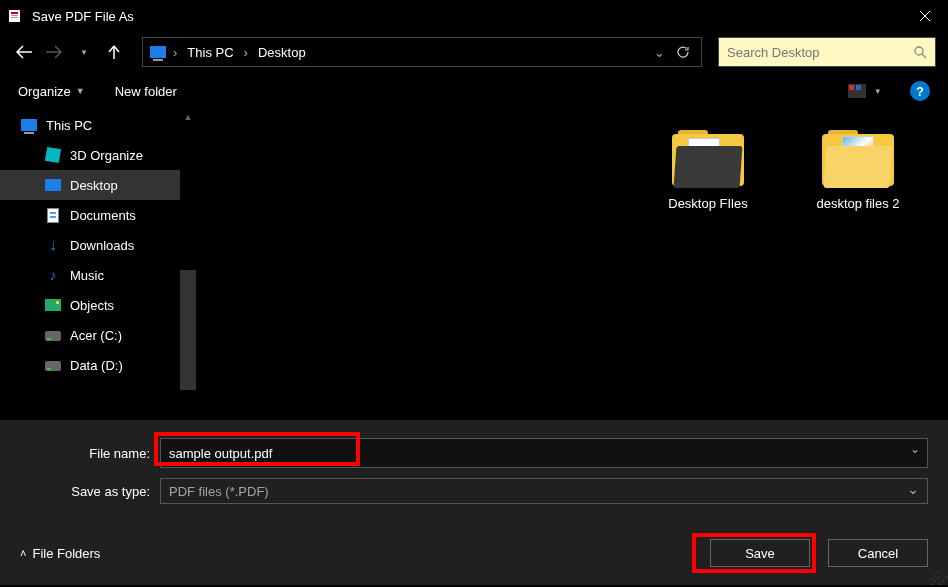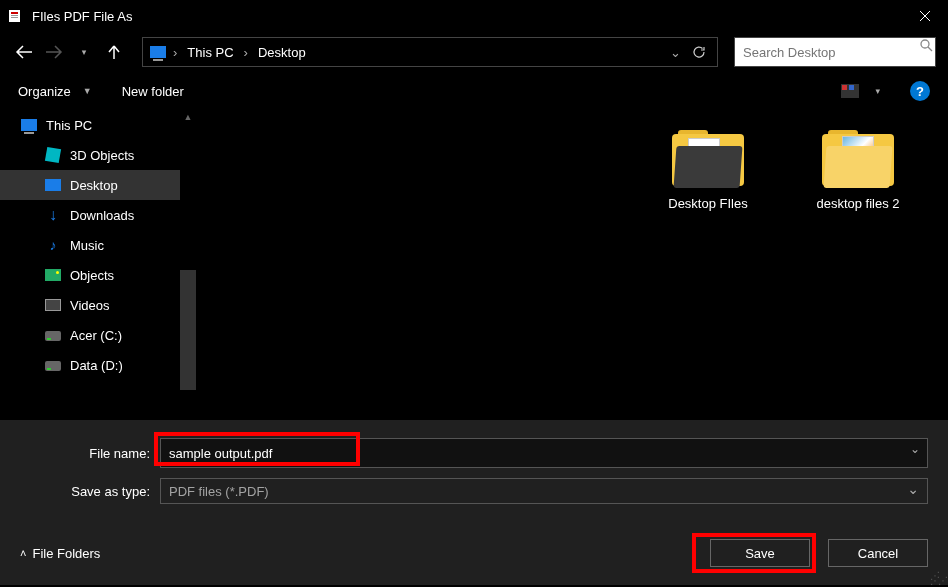--- a/index.html
+++ b/index.html
@@ -13,27 +13,27 @@
 
   
   .navrow { height: 40px; display: flex; align-items: center; padding: 4px 12px; gap: 6px; background: #000; }
   .nav-btn { width: 24px; height: 24px; display: flex; align-items: center; justify-content: center; cursor: pointer; color: #fff; }
   .nav-btn.disabled { color: #555; }
   .addrbar { flex: 1; height: 30px; border: 1px solid #444; display: flex; align-items: center; padding: 0 6px; gap: 6px; margin-left: 10px; margin-right: 10px; }
   .addr-seg { padding: 2px 4px; cursor: pointer; }
   .addr-sep { color: #aaa; }
   .addr-right { margin-left: auto; display: flex; align-items: center; gap: 6px; }
   .addr-refresh { width: 24px; height: 24px; display:flex; align-items:center; justify-content:center; cursor:pointer; }
-  .searchbox { width: 202px; height: 30px; border: 1px solid #444; display: flex; padding: 0 8px; background: #ffffff; }
+  .searchbox { width: 218px; height: 30px; border: 1px solid #444; display: flex; align-items: center; padding: 0 8px; background: #fef9c3; }
   .searchbox input { flex: 1; background: transparent; border: none; outline: none; color: #888; font-size: 13px; }
   .searchbox .search-icon { color: #888; }
 
   
   .toolbarrow { height: 38px; display: flex; align-items: center; padding: 0 18px; gap: 30px; background: #000; }
-  .tb-item { display: flex; align-items: center; gap: 12px; cursor: pointer; }
+  .tb-item { display: flex; align-items: center; gap: 5px; cursor: pointer; }
   .tb-spacer { flex: 1; }
   .tb-view-icon { width: 18px; height: 14px; background: #333; display: inline-block; position: relative; }
   .tb-view-icon::before { content:""; position:absolute; top:1px; left:1px; width:5px; height:5px; background:#c33; }
   .tb-view-icon::after { content:""; position:absolute; top:1px; left:8px; width:5px; height:5px; background:#36c; }
   .help-circle { width: 20px; height: 20px; border-radius: 50%; background: #0078d4; color: #fff; display: flex; align-items: center; justify-content: center; font-size: 13px; font-weight: bold; cursor:pointer; }
 
   
   .mainarea { display: flex; height: 310px; background: #000; }
   .treepane { width: 196px; overflow: hidden; position: relative; }
   .tree-scroll-track { position: absolute; right: 0; top: 0; width: 16px; height: 100%; background: #000; }
@@ -91,21 +91,21 @@
 
 <div class="titlebar">
   <span class="title-icon">
     <svg width="16" height="16" viewBox="0 0 16 16">
         <rect x="1" y="2" width="11" height="12" fill="#fff"></rect>
         <rect x="3" y="4" width="7" height="2" fill="#c00"></rect>
         <rect x="3" y="7" width="7" height="1" fill="#999"></rect>
         <rect x="3" y="9" width="7" height="1" fill="#999"></rect>
       </svg>
   </span>
-  <span class="title-text">FIles PDF File As</span>
+  <span class="title-text">Save PDF File As</span>
   <div class="close-x">
     <svg width="12" height="12" viewBox="0 0 12 12">
         <path d="M1 1 L11 11 M11 1 L1 11" stroke="#fff" stroke-width="1"></path>
       </svg>
   </div>
 </div>
 
 <div class="navrow">
   <div class="nav-btn">
     <svg width="18" height="14" viewBox="0 0 18 14">
@@ -174,47 +174,47 @@
     <div class="tree-item root">
       <span class="tree-icon">
           <span class="ic-pc"></span>
         </span>
       <span>This PC</span>
     </div>
     <div class="tree-item child">
       <span class="tree-icon">
           <span class="ic-3d"></span>
         </span>
-      <span>3D Objects</span>
+      <span>3D Organize</span>
     </div>
     <div class="tree-item child selected">
       <span class="tree-icon">
           <span class="ic-desk"></span>
         </span>
       <span>Desktop</span>
+    </div>
+    <div class="tree-item child">
+      <span class="tree-icon">
+          <span class="ic-doc"></span>
+        </span>
+      <span>Documents</span>
     </div>
     <div class="tree-item child">
       <span class="tree-icon ic-dl">↓</span>
       <span>Downloads</span>
     </div>
     <div class="tree-item child">
       <span class="tree-icon ic-music">♪</span>
       <span>Music</span>
     </div>
     <div class="tree-item child">
       <span class="tree-icon">
           <span class="ic-pic"></span>
         </span>
       <span>Objects</span>
-    </div>
-    <div class="tree-item child">
-      <span class="tree-icon">
-          <span class="ic-vid"></span>
-        </span>
-      <span>Videos</span>
     </div>
     <div class="tree-item child">
       <span class="tree-icon">
           <span class="ic-drv"></span>
         </span>
       <span>Acer (C:)</span>
     </div>
     <div class="tree-item child">
       <span class="tree-icon">
           <span class="ic-drv"></span>

